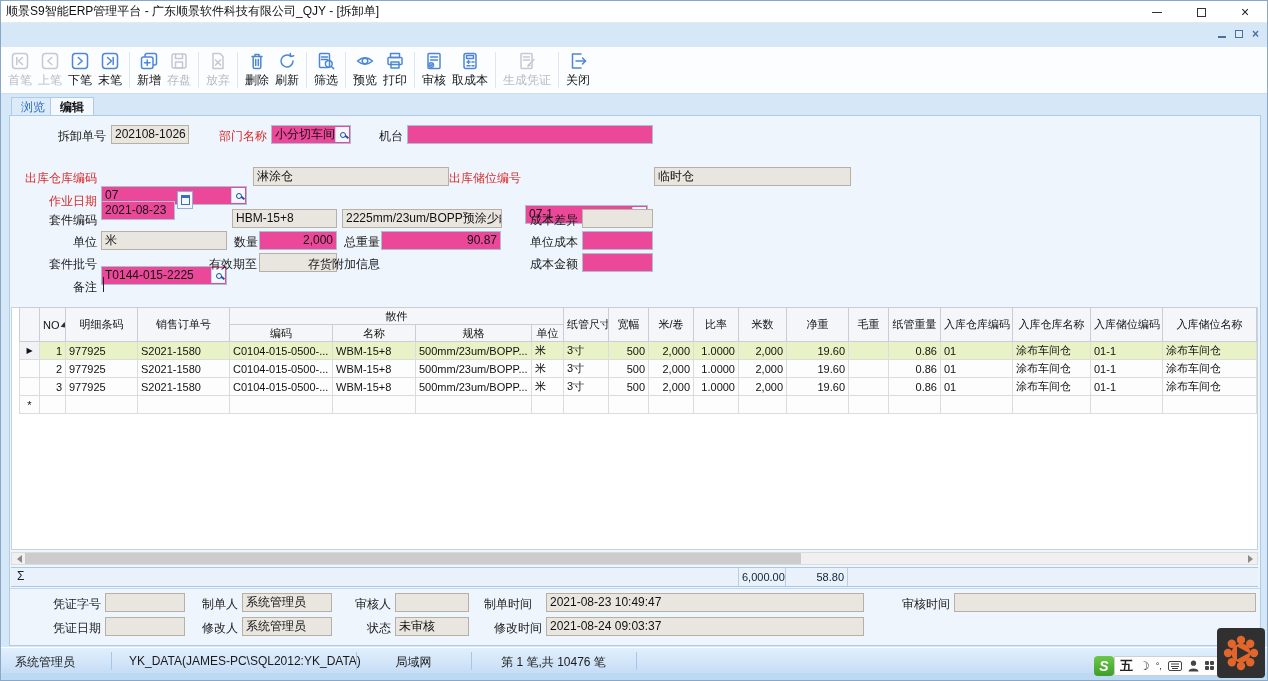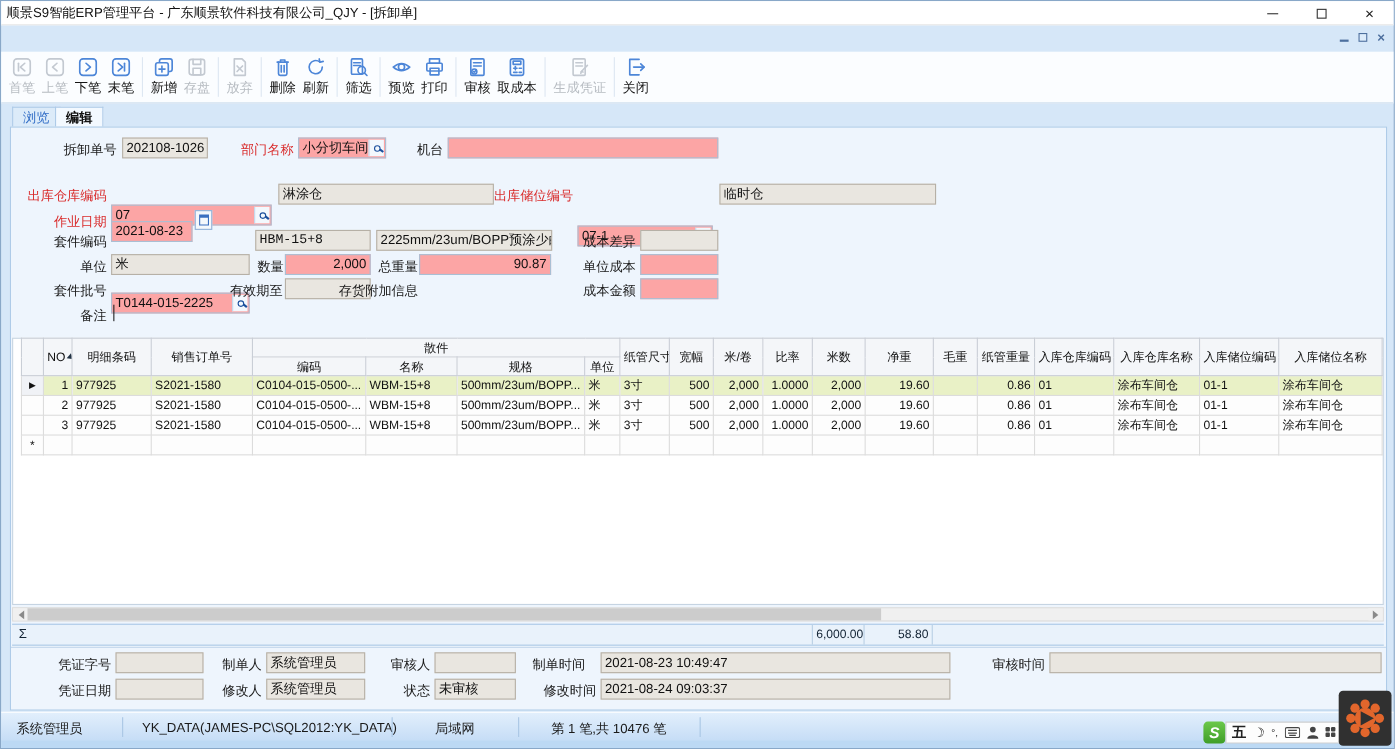--- a/index.html
+++ b/index.html
@@ -32,21 +32,21 @@
   .tbtn svg{stroke:#4d86d8;fill:none;stroke-width:1.5;stroke-linecap:round;stroke-linejoin:round;}
   .tbtn.dis svg{stroke:#c3c9d1;}
   .tsep{width:1px;background:#dde7f2;margin:3px 4px;}
   
   .panel{left:8px;top:114px;width:1252px;height:531px;background:#eef5fd;border:1px solid #aecbe8;}
   .tab{height:19px;font-size:12px;line-height:18px;padding:0 9px;border:1px solid #aecbe8;border-bottom:none;background:#dcebf9;color:#2f6cc6;}
   .tab.active{background:#f3f9ff;color:#111;font-weight:bold;}
   
   .lbl{font-size:12px;color:#1a1a1a;text-align:right;height:16px;line-height:16px;white-space:nowrap;}
   .red{color:#d92b2b;}
-  .fld{background:#fca5a5;border:1px solid #a9bfd4;height:19px;line-height:16px;font-size:12px;padding:0 3px;color:#111;white-space:nowrap;overflow:hidden;}
+  .fld{background:#ec4899;border:1px solid #a9bfd4;height:19px;line-height:16px;font-size:12px;padding:0 3px;color:#111;white-space:nowrap;overflow:hidden;}
   .ro{background:#e9e6e0;border-color:#b6b0a6;}
   .num{text-align:right;}
   .combo{padding-right:17px;position:relative;}
   .lk{position:absolute;right:1px;top:1px;width:14px;height:15px;background:#f3f8fd;border-left:1px solid #c3d6ea;display:flex;align-items:center;justify-content:center;}
   .mg{width:6px;height:6px;border:1.5px solid #1c4f9c;border-radius:50%;position:relative;}
   .mg::after{content:"";position:absolute;width:4px;height:1.5px;background:#1c4f9c;right:-4px;bottom:-1px;transform:rotate(38deg);}
   .calbtn{width:16px;height:18px;border:1px solid #8fb0d8;background:#f4f8fc;display:flex;align-items:center;justify-content:center;}
   .cali{width:9px;height:10px;border:1px solid #3a6fc0;border-top-width:3px;}
   .memo{background:#fff;border:1px solid #a9bfd4;position:relative;}
   .sarr{position:absolute;right:1px;width:13px;height:12px;background:#eef5fc;border:1px solid #c3d6ea;display:flex;align-items:center;justify-content:center;}
@@ -292,21 +292,21 @@
   <div class="a lbl red" style="left:44px;top:192px;width:52px;">作业日期</div>
   <div class="a fld" style="left:100px;top:200px;width:74px;">2021-08-23</div>
   <div class="a calbtn" style="left:176px;top:190px;">
       <span class="cali"></span>
     </div>
 
   <div class="a lbl" style="left:44px;top:211px;width:52px;">套件编码</div>
   <div class="a fld combo" style="left:100px;top:208px;width:126px;"><span>T0144-015-2225</span><span class="lk">
         <span class="mg"></span>
       </span></div>
-  <div class="a fld ro" style="left:231px;top:208px;width:105px;font-family:Liberation Mono, monospace;">HBM-15+8</div>
+  <div class="a fld ro" style="left:231px;top:208px;width:105px;">HBM-15+8</div>
   <div class="a fld ro" style="left:341px;top:208px;width:160px;">2225mm/23um/BOPP预涂少白点</div>
   <div class="a lbl" style="left:525px;top:211px;width:52px;">成本差异</div>
   <div class="a fld ro" style="left:581px;top:208px;width:71px;"></div>
 
   <div class="a lbl" style="left:70px;top:233px;width:26px;">单位</div>
   <div class="a fld ro" style="left:100px;top:230px;width:126px;">米</div>
   <div class="a lbl" style="left:229px;top:233px;width:28px;">数量</div>
   <div class="a fld num" style="left:258px;top:230px;width:78px;">2,000</div>
   <div class="a lbl" style="left:337px;top:233px;width:42px;">总重量</div>
   <div class="a fld num" style="left:380px;top:230px;width:120px;">90.87</div>

